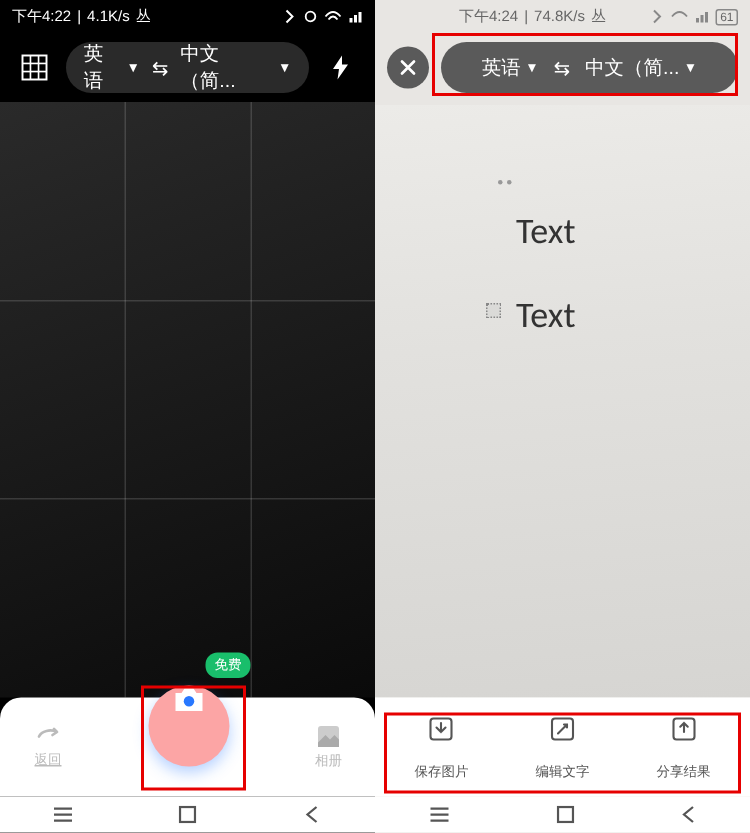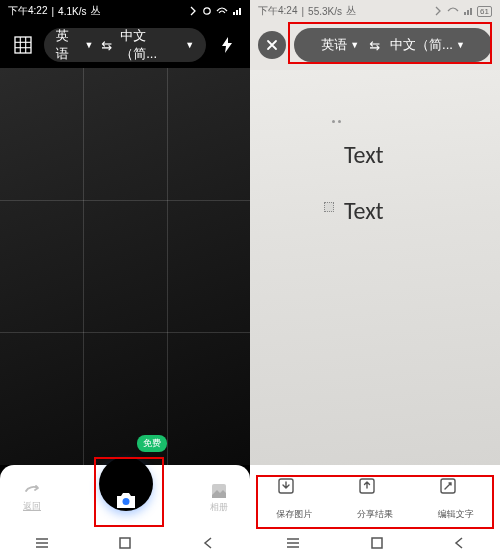--- a/index.html
+++ b/index.html
@@ -23,49 +23,49 @@
 .viewfinder { position: absolute; top: 68px; left: 0; right: 0; bottom: 90px; background: linear-gradient(160deg, #2a2a2a 0%, #1a1a1a 50%, #0a0a0a 100%); }
 .grid-line { position: absolute; background: rgba(255,255,255,0.15); }
 .gl-v1 { left: 33.3%; top: 0; bottom: 0; width: 1px; }
 .gl-v2 { left: 66.6%; top: 0; bottom: 0; width: 1px; }
 .gl-h1 { top: 33.3%; left: 0; right: 0; height: 1px; }
 .gl-h2 { top: 66.6%; left: 0; right: 0; height: 1px; }
 
 .bottom-bar-l { position: absolute; bottom: 24px; left: 0; right: 0; height: 66px; background: #fff; border-radius: 14px 14px 0 0; display: flex; align-items: center; justify-content: space-between; padding: 0 22px; }
 .back-grp { display: flex; flex-direction: column; align-items: center; gap: 1px; color: #bbb; font-size: 9px; text-decoration: underline; }
 .shutter-wrap { position: relative; }
-.shutter { width: 54px; height: 54px; border-radius: 50%; background: #000000; display: flex; align-items: flex-end; justify-content: center; position: relative; top: -14px; box-shadow: 0 4px 10px rgba(40,120,255,0.35); }
+.shutter { width: 54px; height: 54px; border-radius: 50%; background: #fca5a5; display: flex; align-items: flex-start; justify-content: center; position: relative; top: -14px; box-shadow: 0 4px 10px rgba(40,120,255,0.35); }
 .free-badge { position: absolute; top: -22px; right: -14px; background: #19be6b; color: #fff; font-size: 9px; padding: 2px 6px; border-radius: 8px; }
 .gallery-grp { display: flex; flex-direction: column; align-items: center; gap: 1px; color: #bbb; font-size: 9px; justify-content: center; }
 
 .nav-bar { position: absolute; bottom: 0; left: 0; right: 0; height: 24px; display: flex; align-items: center; justify-content: space-around; background: #fff; }
 .nav-bar .nv { width: 16px; height: 16px; display: flex; align-items: center; justify-content: center; color: #555; }
 
 .hl-red { position: absolute; border: 2px solid #e60000; pointer-events: none; }
 .hl-shutter { left: 94px; bottom: 28px; width: 70px; height: 70px; }
 
 
 .p-right { background: #e8e6e3; }
-.status-bar-r { height: 22px; display: flex; justify-content: space-between; padding: 0 8px; font-size: 10px; color: #666; }
+.status-bar-r { height: 22px; display: flex; justify-content: space-between; padding: 0 8px; font-size: 10px; color: #666; margin-left: 48px; }
 .top-bar-r { height: 46px; display: flex; align-items: center; padding: 0 8px; gap: 8px; }
 .close-btn { width: 28px; height: 28px; border-radius: 50%; background: #5a5a5a; color: #fff; display: flex; align-items: center; justify-content: center; font-size: 14px; }
 .lang-pill-r { background: #5a5a5a; border-radius: 18px; height: 34px; display: flex; align-items: center; gap: 10px; padding: 0 14px; color: #fff; font-size: 13px; flex: 1; justify-content: center; }
 .hl-lang { top: 22px; left: 38px; width: 204px; height: 42px; }
 
 .content-r { position: absolute; top: 70px; left: 0; right: 0; bottom: 90px; background: linear-gradient(175deg, #ecebe8 0%, #e2e1de 40%, #d6d5d2 100%); }
 .txt-lbl { position: absolute; font-size: 24px; color: #333; font-family: Calibri, sans-serif; }
 .txt1 { top: 70px; left: 94px; }
 .txt2 { top: 126px; left: 94px; }
 .handle { position: absolute; width: 10px; height: 10px; border: 1px dotted #888; top: 132px; left: 74px; background: rgba(200,200,200,0.3); }
 .dot-marker { position: absolute; width: 10px; height: 4px; top: 50px; left: 82px; }
 .dot-marker::before, .dot-marker::after { content:''; position:absolute; width:3px; height:3px; background:#999; border-radius:50%; }
 .dot-marker::after { left: 6px; }
 
 .bottom-bar-r { position: absolute; bottom: 24px; left: 0; right: 0; height: 66px; background: #fff; display: flex; align-items: center; justify-content: space-around; padding: 0 4px; }
-.action-item { display: flex; flex-direction: column; gap: 12px; font-size: 9px; color: #555; }
+.action-item { display: flex; flex-direction: column; align-items: center; gap: 12px; font-size: 9px; color: #555; }
 .action-item .ic { width: 20px; height: 20px; display: flex; align-items: center; justify-content: center; }
 .hl-actions { bottom: 26px; left: 6px; width: 238px; height: 54px; }
 
 .nav-bar-r { position: absolute; bottom: 0; left: 0; right: 0; height: 24px; background: #fff; display: flex; align-items: center; justify-content: space-around; }
 .nav-bar-r .nv { color: #555; }
 
 svg { display: block; }
 </style>
 </head>
 <body>
@@ -176,21 +176,21 @@
   </div>
 
   <div class="hl-red hl-shutter"></div>
 </div>
 
 <div class="phone p-right">
   <div class="status-bar-r">
     <div class="sb-left">
       <span>下午4:24</span>
       <span>|</span>
-      <span>55.3K/s</span>
+      <span>74.8K/s</span>
       <span>丛</span>
     </div>
     <div class="sb-right">
       <svg width="10" height="10" viewBox="0 0 10 10">
           <path d="M3 1 L7 5 L3 9" stroke="#888" fill="none" stroke-width="1.3"></path>
         </svg>
       <svg width="12" height="10" viewBox="0 0 12 10">
           <path d="M1 5 Q6 -1 11 5" stroke="#888" fill="none" stroke-width="1.2"></path>
         </svg>
       <svg width="10" height="10" viewBox="0 0 10 10">
@@ -233,33 +233,33 @@
             <rect x="2" y="2" width="14" height="14" rx="2" stroke="#555" fill="none" stroke-width="1.4"></rect>
             <path d="M9 5 L9 11 M6 8 L9 11 L12 8" stroke="#555" fill="none" stroke-width="1.4" stroke-linecap="round"></path>
           </svg>
         </div>
       <span>保存图片</span>
     </div>
     <div class="action-item">
       <div class="ic">
           <svg width="18" height="18" viewBox="0 0 18 18">
             <rect x="2" y="2" width="14" height="14" rx="2" stroke="#555" fill="none" stroke-width="1.4"></rect>
-            <path d="M9 11 L9 5 M6.5 7.5 L9 5 L11.5 7.5" stroke="#555" fill="none" stroke-width="1.4" stroke-linecap="round"></path>
+            <path d="M6 12 L12 6 M10 6 L12 6 L12 8" stroke="#555" fill="none" stroke-width="1.4" stroke-linecap="round"></path>
           </svg>
         </div>
-      <span>分享结果</span>
+      <span>编辑文字</span>
     </div>
     <div class="action-item">
       <div class="ic">
           <svg width="18" height="18" viewBox="0 0 18 18">
             <rect x="2" y="2" width="14" height="14" rx="2" stroke="#555" fill="none" stroke-width="1.4"></rect>
-            <path d="M6 12 L12 6 M10 6 L12 6 L12 8" stroke="#555" fill="none" stroke-width="1.4" stroke-linecap="round"></path>
+            <path d="M9 11 L9 5 M6.5 7.5 L9 5 L11.5 7.5" stroke="#555" fill="none" stroke-width="1.4" stroke-linecap="round"></path>
           </svg>
         </div>
-      <span>编辑文字</span>
+      <span>分享结果</span>
     </div>
   </div>
 
   <div class="nav-bar-r">
     <div class="nv">
         <svg width="14" height="12">
           <line x1="1" y1="2" x2="13" y2="2" stroke="#555" stroke-width="1.5"></line>
           <line x1="1" y1="6" x2="13" y2="6" stroke="#555" stroke-width="1.5"></line>
           <line x1="1" y1="10" x2="13" y2="10" stroke="#555" stroke-width="1.5"></line>
         </svg>

